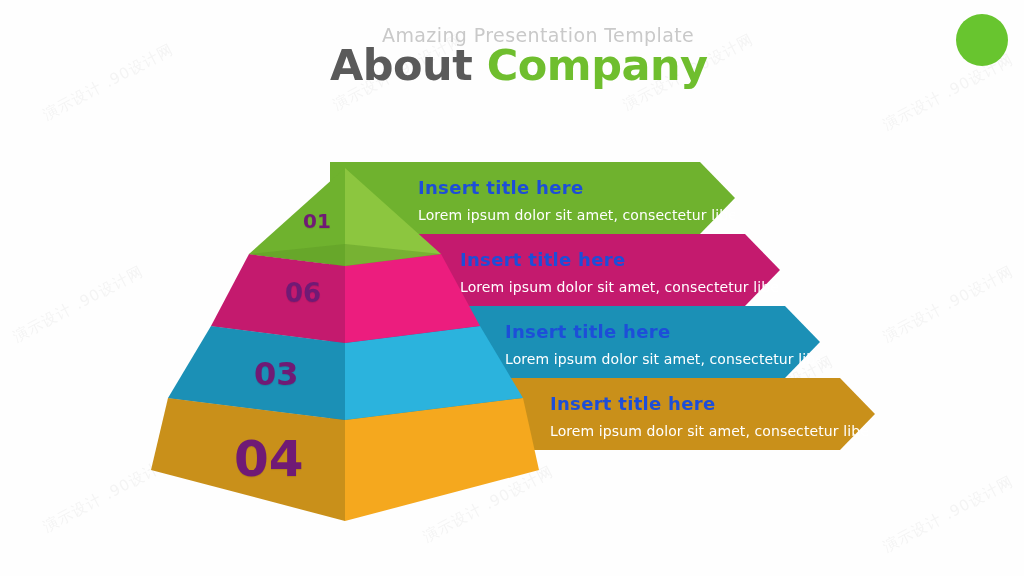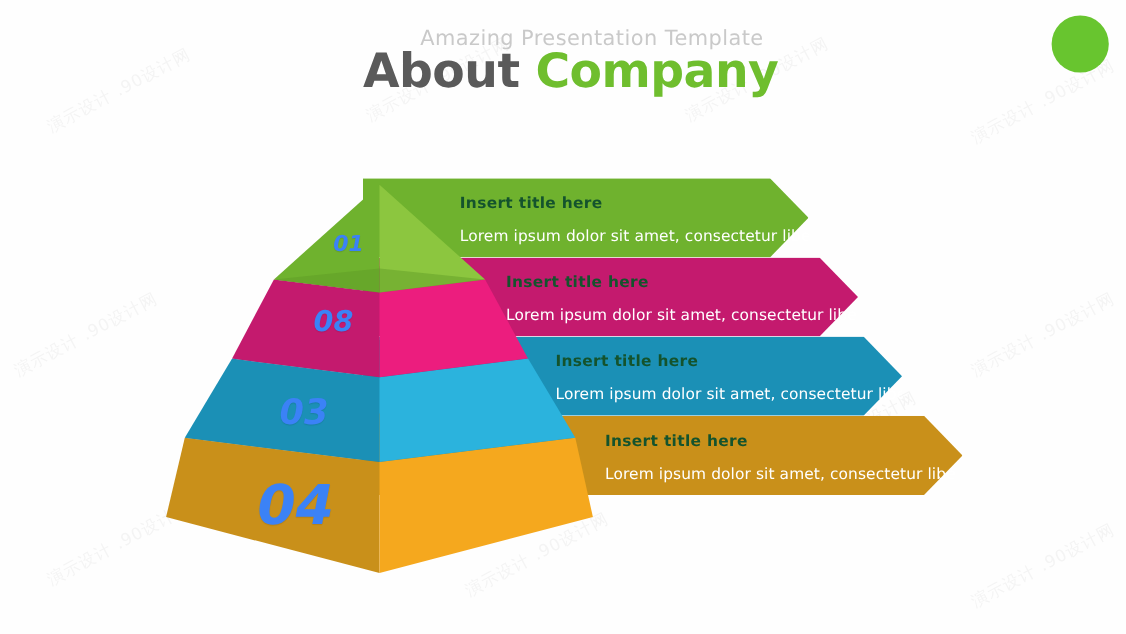--- a/index.html
+++ b/index.html
@@ -104,42 +104,41 @@
     left: 0; top: 0;
   }
   .banner .btext {
     position: absolute;
     left: 0; top: 0;
     width: 100%;
     height: 100%;
   }
   .b-title {
     position: absolute;
-    font-size: 14px;
+    font-size: 18px;
     font-weight: bold;
-    color: #14532d;
+    color: #1d4ed8;
     white-space: nowrap;
     font-family: "DejaVu Sans", sans-serif;
     letter-spacing: 0.3px;
   }
   .b-desc {
     position: absolute;
     font-size: 14px;
     color: #ffffff;
     white-space: nowrap;
     font-family: "DejaVu Sans", sans-serif;
     letter-spacing: 0.1px;
     text-align: center;
   }
 
   
   .tier-num {
     position: absolute;
-    color: #3b82f6;
-    font-style: italic;
+    color: #701a75;
     font-weight: bold;
     font-family: "DejaVu Sans", sans-serif;
     white-space: nowrap;
     z-index: 5;
     text-shadow: 0 1px 1px rgba(0,0,0,0.10);
   }
 
   .pyramid-svg {
     position: absolute;
     left: 0; top: 0;
@@ -228,18 +227,18 @@
       <polygon points="249,254 345,266 345,343 211,326" fill="#C41A6E"></polygon>
       <polygon points="441,254 345,266 345,343 480,326" fill="#EC1D7E"></polygon>
 
       <polygon points="345,168 345,266 249,254" fill="#6FB22E"></polygon>
       <polygon points="345,168 345,266 441,254" fill="#8CC63F"></polygon>
 
       <polygon points="249,254 345,266 441,254 345,244" fill="#5E9A26" opacity="0.45"></polygon>
     </svg>
 
     <div class="tier-num" style="left:303px; top:209px; font-size:20px;">01</div>
-    <div class="tier-num" style="left:285px; top:278px; font-size:26px;">08</div>
+    <div class="tier-num" style="left:285px; top:278px; font-size:26px;">06</div>
     <div class="tier-num" style="left:254px; top:355px; font-size:32px;">03</div>
     <div class="tier-num" style="left:234px; top:430px; font-size:50px;">04</div>
 
   </div>
 </div>
 
 </body></html>

